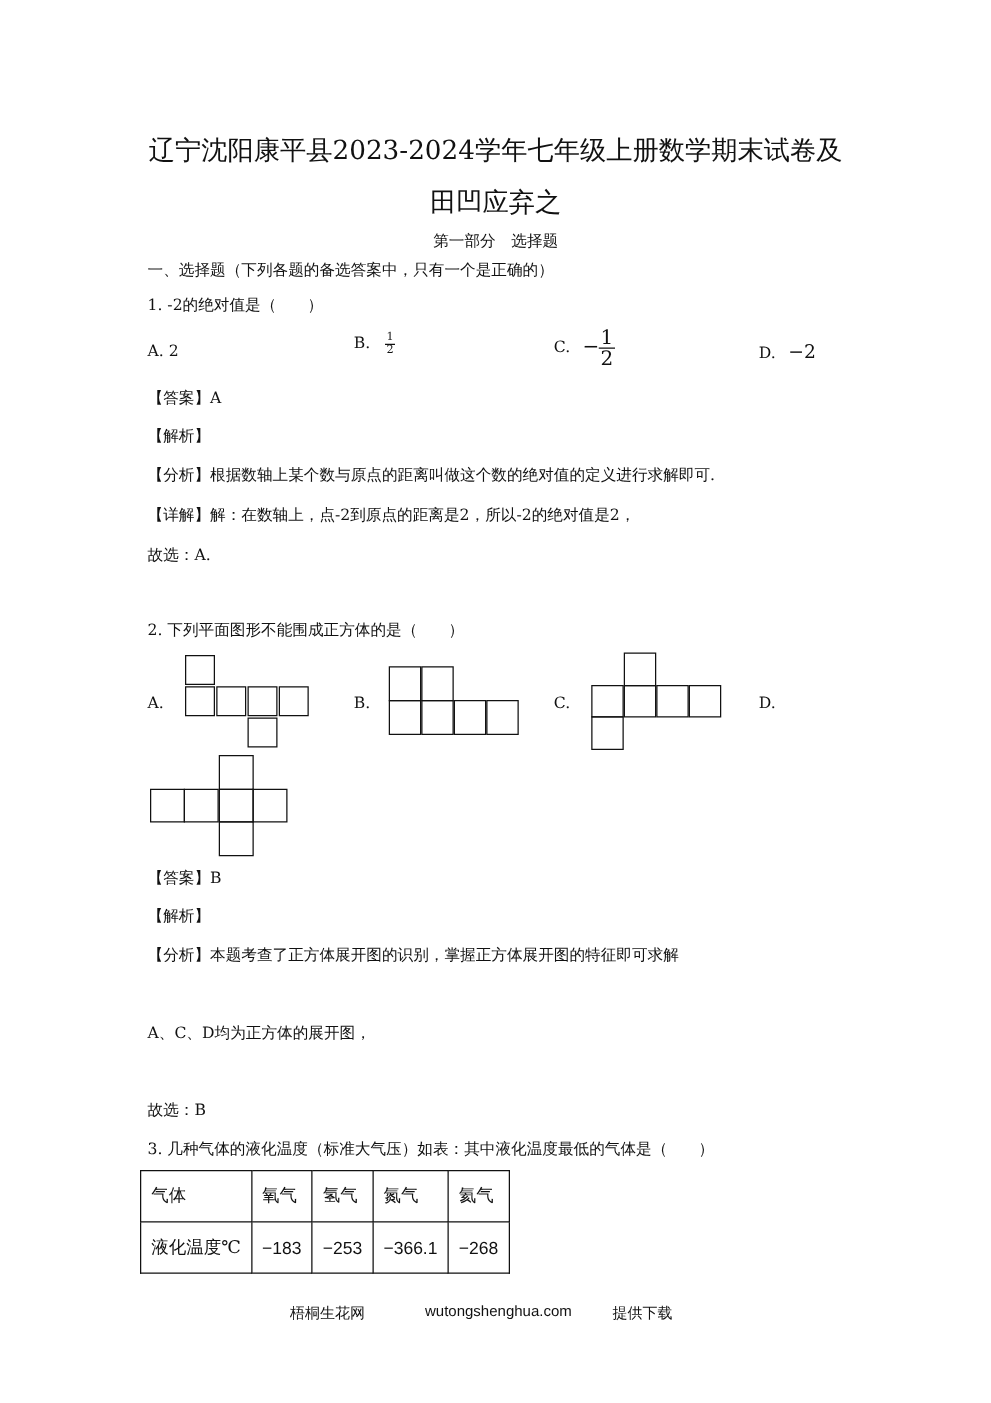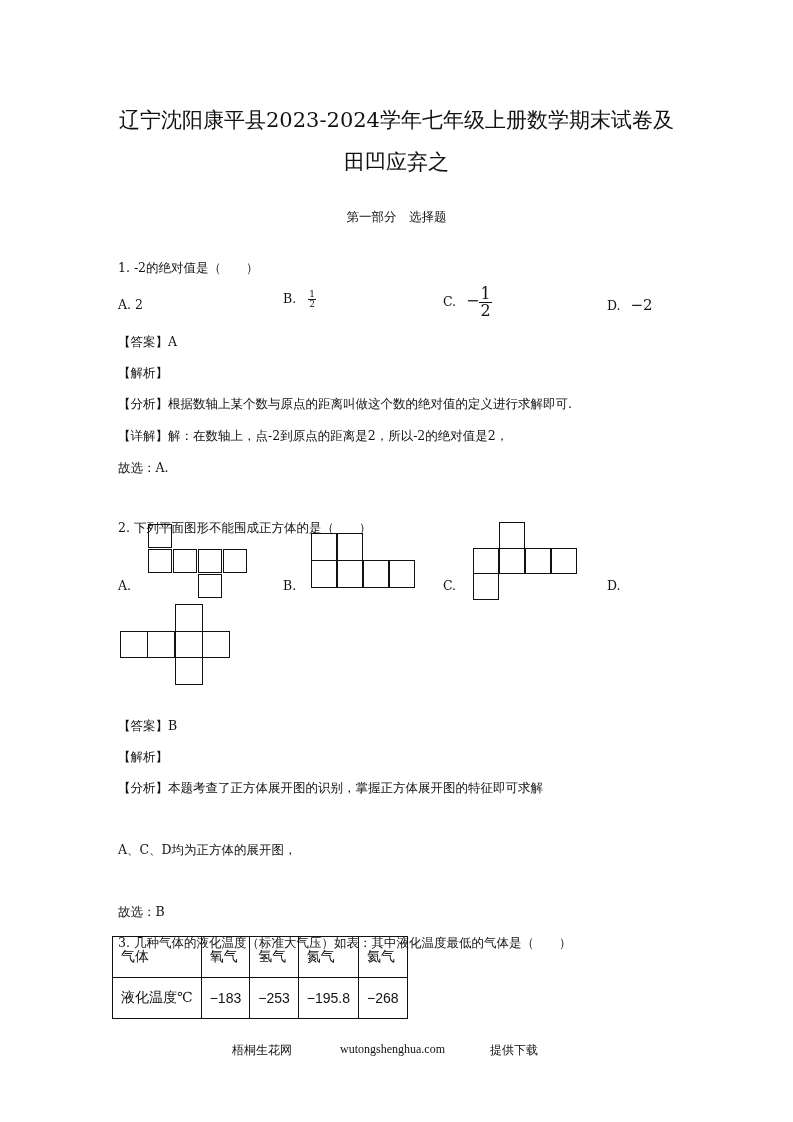--- a/index.html
+++ b/index.html
@@ -1,35 +1,36 @@
 <!DOCTYPE html>
 <html><head>
 <meta charset="utf-8">
 <style>
   body { margin:0; background:#fff; }
   .page { position:relative; width:793px; height:1122px; background:#fff; color:#111; font-family:"DejaVu Serif","Liberation Serif",serif; }
   .abs { position:absolute; white-space:nowrap; }
   .title { font-size:21px; left:0; width:793px; text-align:center; }
-  .t13 { font-size:12.5px;margin-top:24px; }
+  .t13 { font-size:12.5px; }
   .frac { display:inline-flex; flex-direction:column; align-items:center; vertical-align:middle; line-height:1; }
   .frac .n { border-bottom:1px solid #111; padding:0 1px; }
   .net { position:absolute; }
   .cell { position:absolute; width:24px; height:24px; border:1.4px solid #111; box-sizing:border-box; }
   table.gas { position:absolute; left:112px; top:936px; border-collapse:collapse; font-size:14px; }
   table.gas td { border:1.6px solid #111; padding:0 8px; height:40px; }
   .num { font-family:Liberation Sans, sans-serif; font-size:14px; }
-  .footer { font-size:12px; font-family:Liberation Serif, serif; }
+  .footer { font-size:12px; font-family:Liberation Sans, sans-serif; }
 </style>
 </head>
 <body>
 
 <div class="page">
   <div class="abs title" style="top:106px;">辽宁沈阳康平县2023-2024学年七年级上册数学期末试卷及</div>
   <div class="abs title" style="top:148px;">田凹应弃之</div>
   <div class="abs t13" style="left:0;width:793px;text-align:center;top:185px;">第一部分　选择题</div>
+  <div class="abs t13" style="left:118px;top:208px;">一、选择题（下列各题的备选答案中，只有一个是正确的）</div>
 
   <div class="abs t13" style="left:118px;top:236px;">1. -2的绝对值是（　　）</div>
   <div class="abs t13" style="left:118px;top:273px;">A. 2</div>
   <div class="abs t13" style="left:283px;top:266px;">
     <span>B.</span>
     <span class="frac" style="font-size:9px;margin-left:8px;">
         <span class="n">1</span>
         <span>2</span>
       </span>
   </div>
@@ -104,21 +105,21 @@
       <td>气体</td>
       <td>氧气</td>
       <td>氢气</td>
       <td>氮气</td>
       <td>氦气</td>
     </tr>
     <tr>
       <td>液化温度℃</td>
       <td class="num">−183</td>
       <td class="num">−253</td>
-      <td class="num">−195.8</td>
+      <td class="num">−366.1</td>
       <td class="num">−268</td>
     </tr>
   </tbody>
     </table>
 
   <div class="abs footer" style="left:232px;top:1042px;">梧桐生花网</div>
   <div class="abs footer" style="left:340px;top:1042px;">wutongshenghua.com</div>
   <div class="abs footer" style="left:490px;top:1042px;">提供下载</div>
 </div>
 

